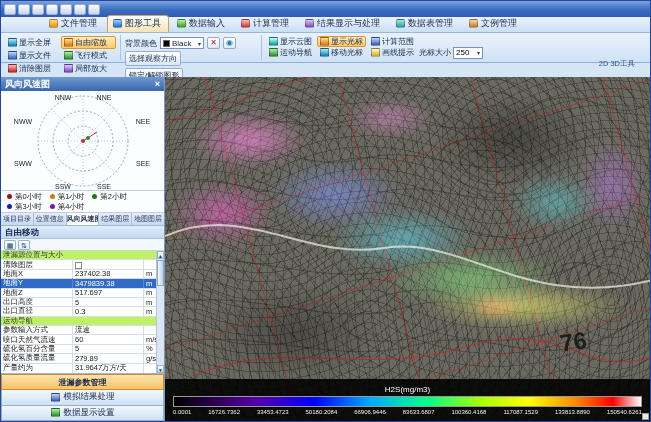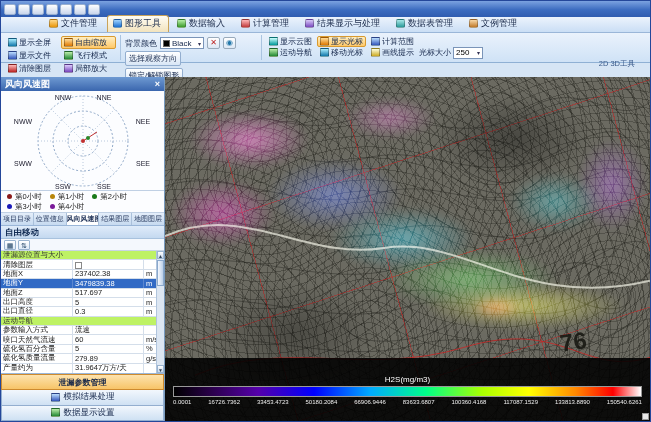--- a/index.html
+++ b/index.html
@@ -127,21 +127,21 @@
   .b6{left:53%;top:60%;width:205px;height:46px;background:radial-gradient(closest-side,rgba(242,242,45,.6),transparent);}
   .b7{left:63%;top:64%;width:52px;height:20px;background:radial-gradient(closest-side,rgba(255,45,20,.8),transparent);}
   .b8{left:71%;top:28%;width:92px;height:58px;background:radial-gradient(closest-side,rgba(0,205,225,.45),transparent);}
   .b9{left:85%;top:18%;width:70px;height:92px;background:radial-gradient(closest-side,rgba(155,45,225,.5),transparent);}
   .b10{left:37%;top:6%;width:92px;height:40px;background:radial-gradient(closest-side,rgba(255,90,225,.45),transparent);}
   .shade1{left:55%;top:5%;width:160px;height:90px;background:radial-gradient(closest-side,rgba(0,0,0,.35),transparent);mix-blend-mode:multiply;}
   .shade2{left:8%;top:60%;width:180px;height:100px;background:radial-gradient(closest-side,rgba(0,0,0,.3),transparent);mix-blend-mode:multiply;}
   .map-label-76 { position:absolute; right:13%; bottom:19%; font-size:24px; font-weight:bold; color:#15150f;
     transform:rotate(-8deg); opacity:.85; }
 
-  .colorbar { position:absolute; left:0; right:0; bottom:0; height:63px; background:rgba(0,0,0,.88);
+  .colorbar { position:absolute; left:0; right:0; bottom:0; height:42px; background:rgba(0,0,0,.88);
     display:flex; flex-direction:column; justify-content:center; padding:2px 8px; }
   .cb-title { text-align:center; color:#fff; font-size:8px; margin-bottom:2px; }
   .cb-bar { height:11px; border:1px solid #999;
     background:linear-gradient(to right,#000 0%,#2a004a 8%,#5500aa 18%,#0000ff 30%,#00aaff 42%,#00ff88 54%,#aaff00 66%,#ffff00 76%,#ff8800 86%,#ff0000 94%,#ffffff 100%); }
   .cb-ticks { display:flex; justify-content:space-between; color:#eee; font-size:6px; margin-top:2px; white-space:nowrap; }
   .grip { position:absolute; right:1px; bottom:1px; width:7px; height:7px; background:#e8e8e8; border:1px solid #999; }
 </style>
 </head>
 <body>
 

